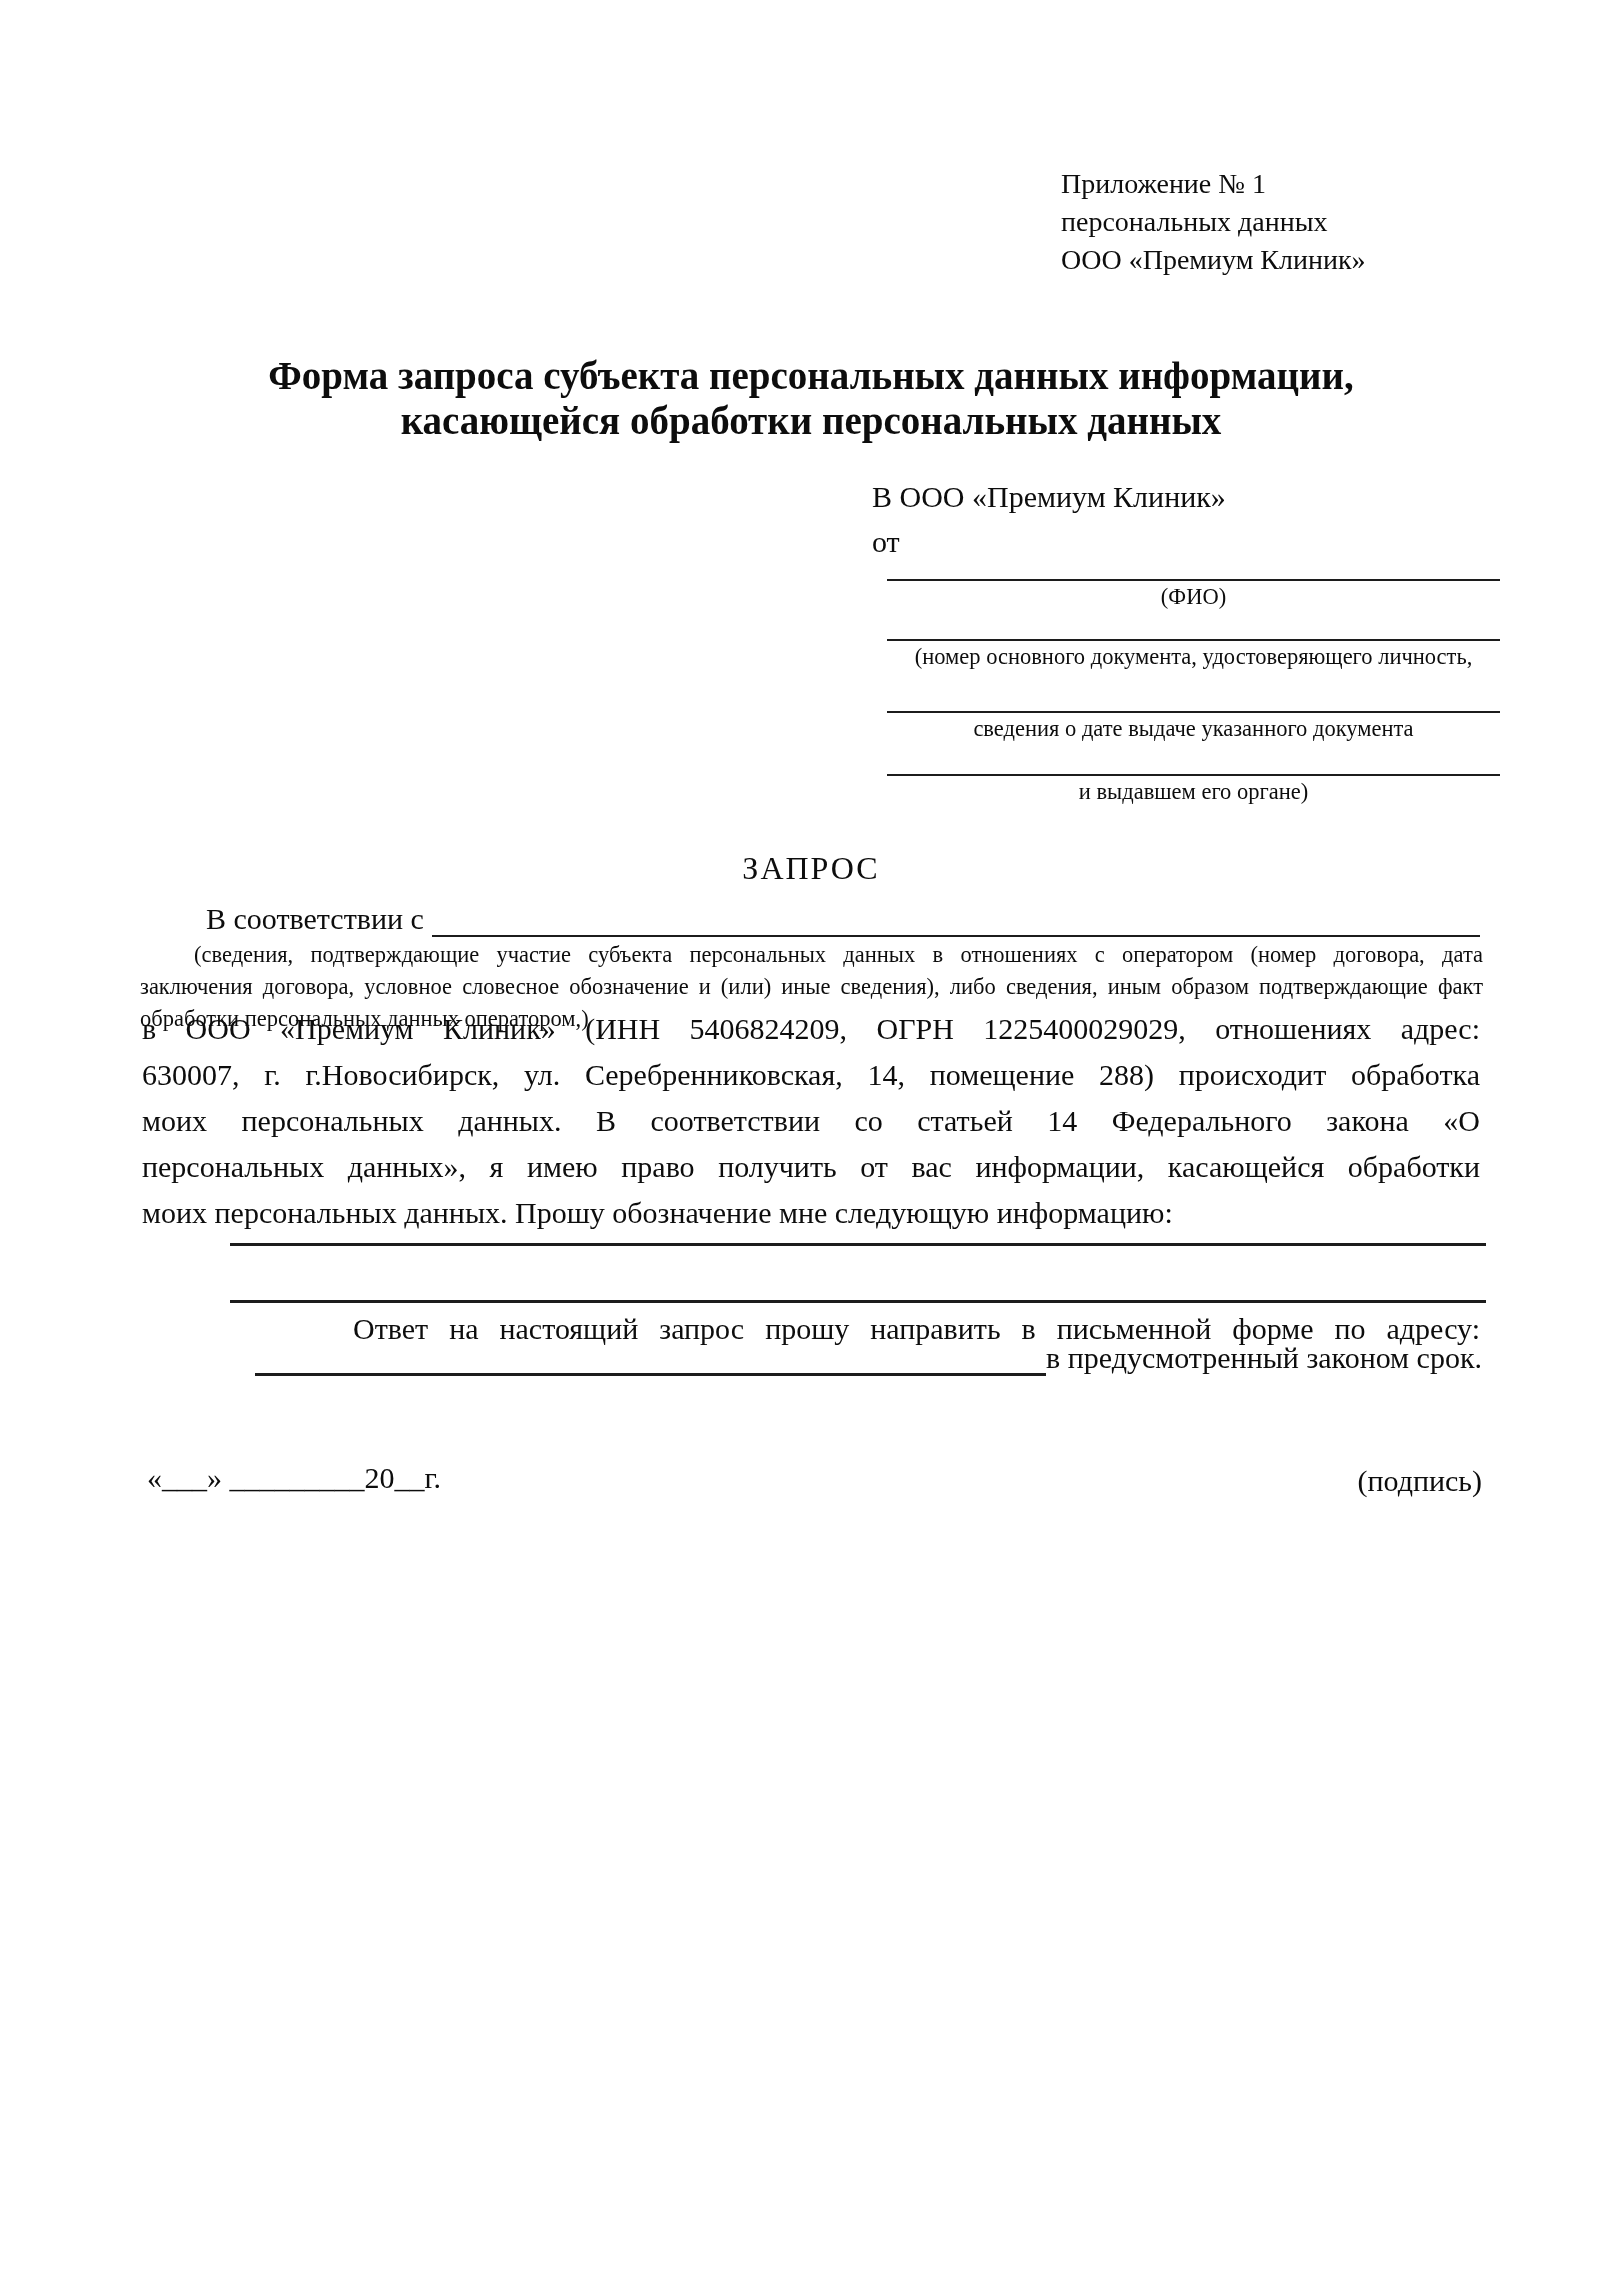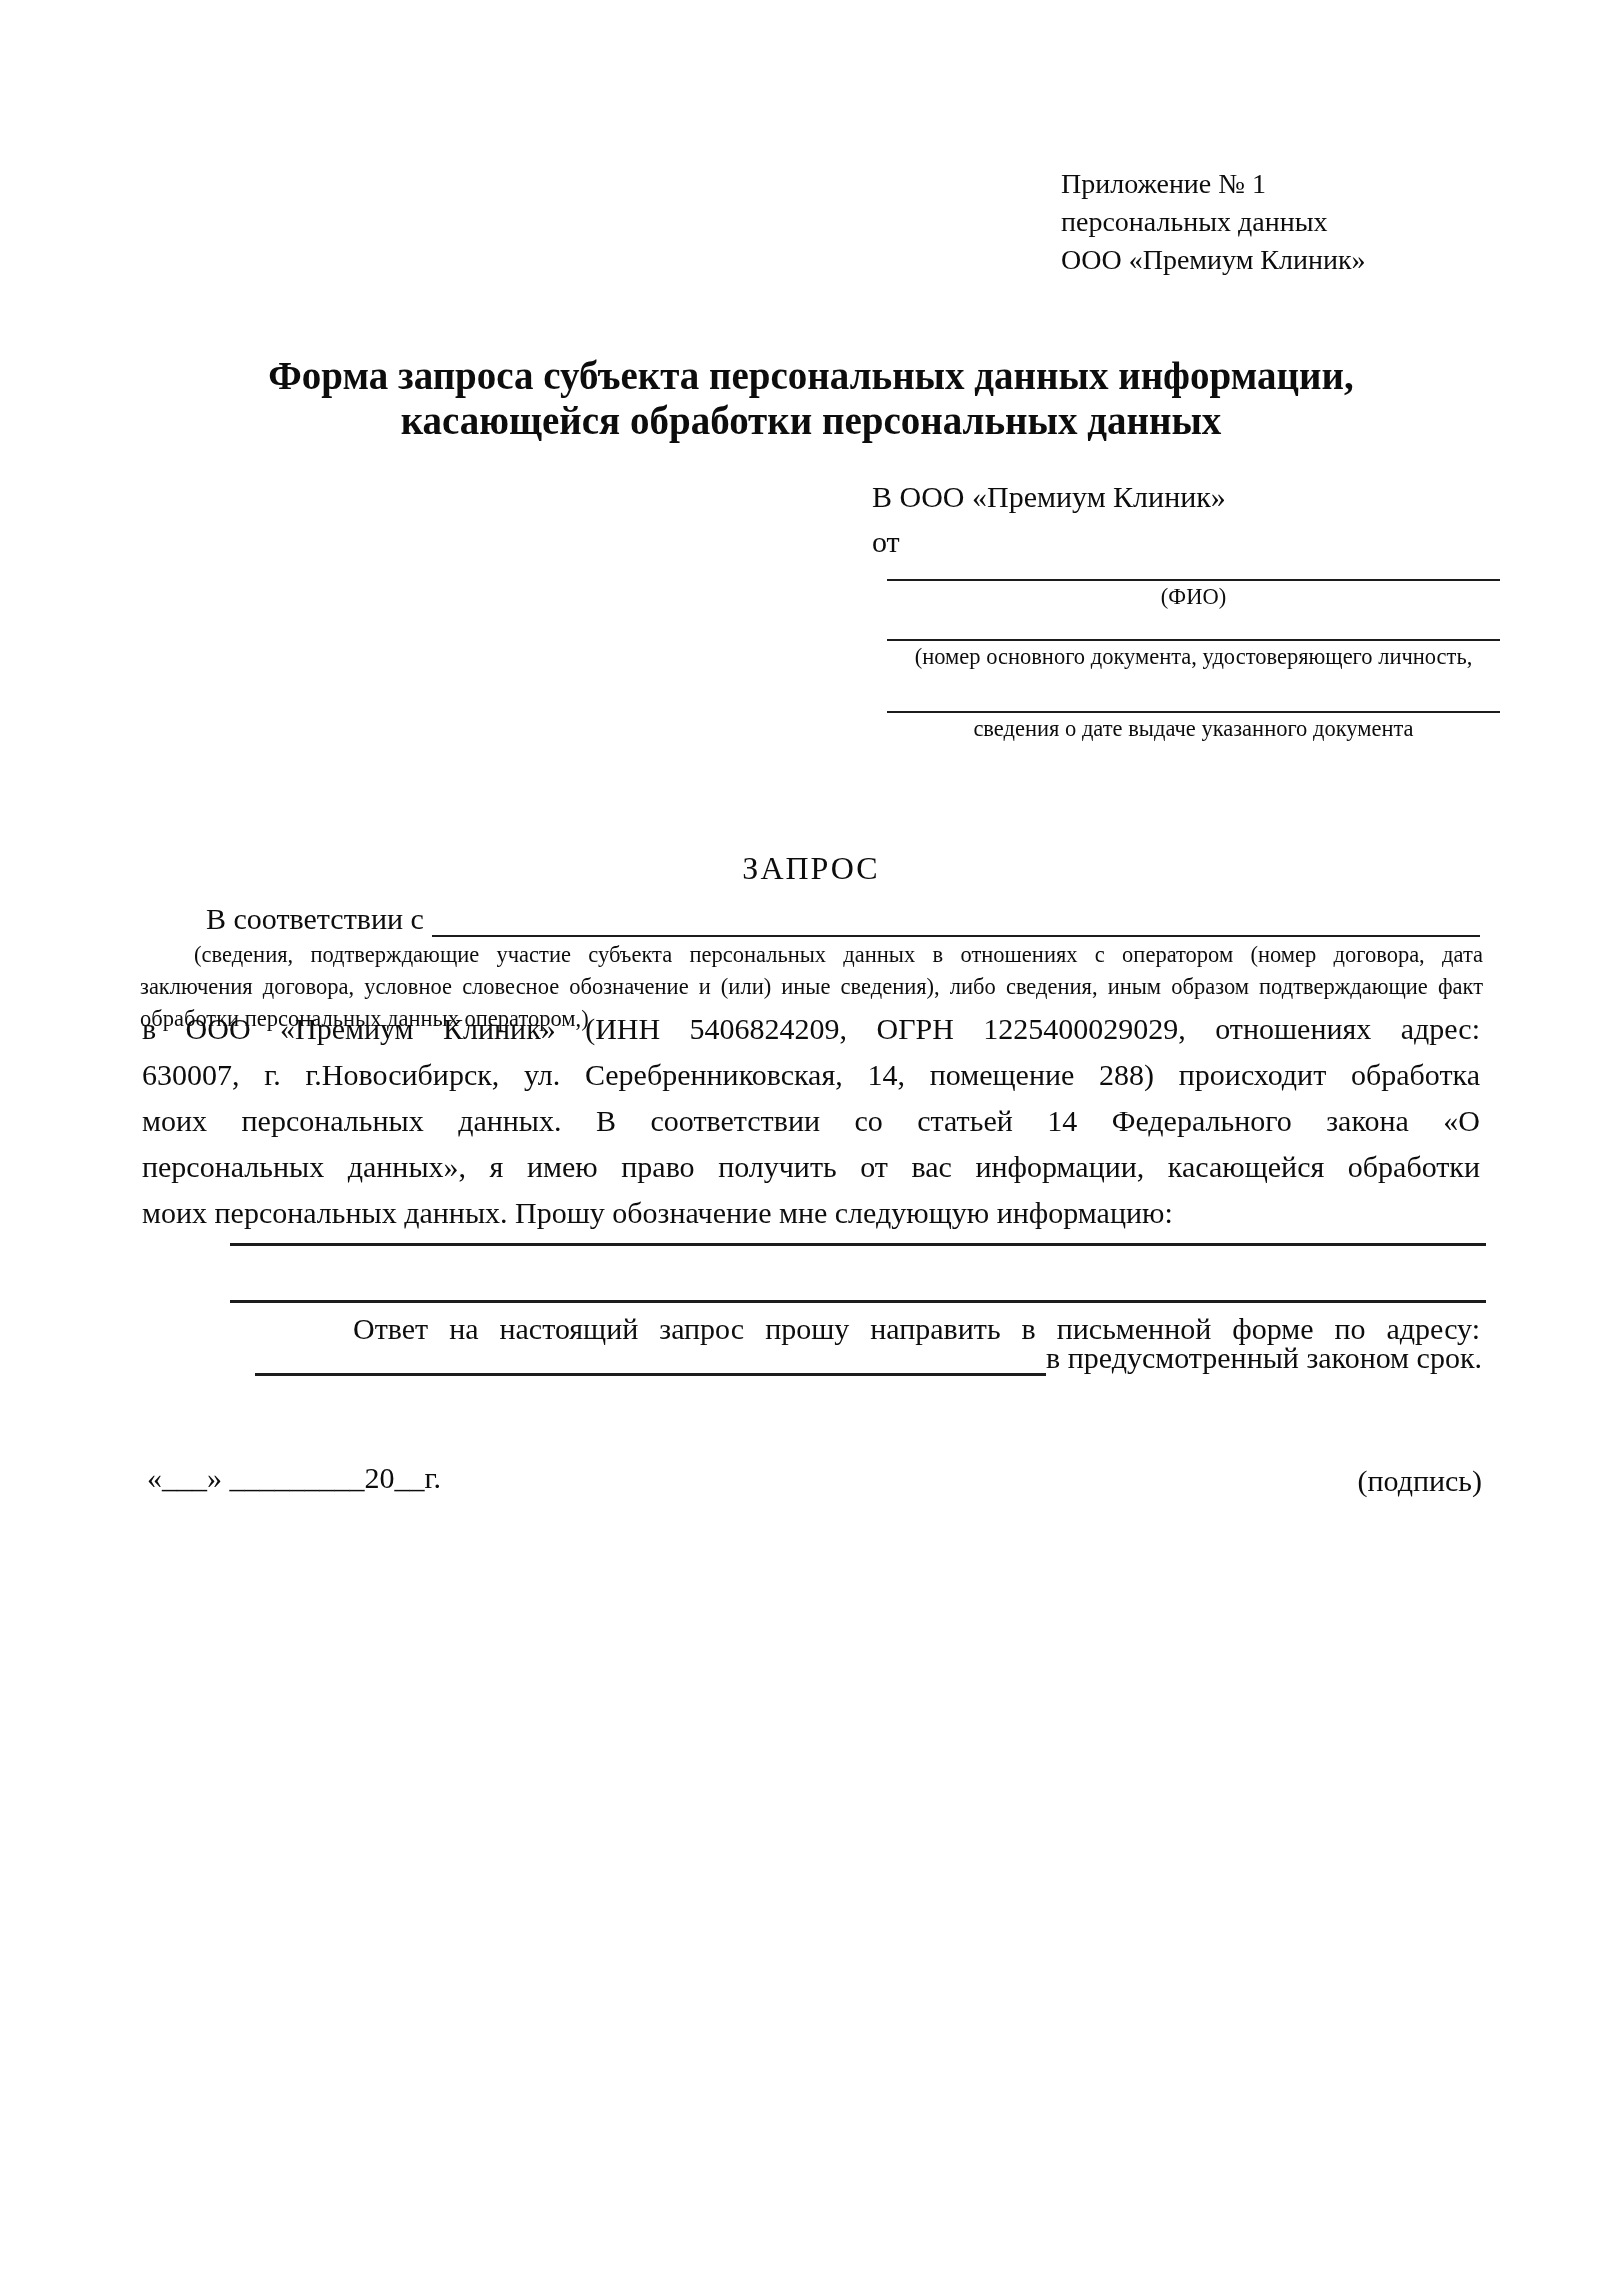--- a/index.html
+++ b/index.html
@@ -207,20 +207,24 @@
     <div class="field-caption">(ФИО)</div>
   </div>
   <div class="abs field f3">
     <div class="wline"></div>
     <div class="field-caption">сведения о дате выдаче указанного документа</div>
   </div>
   <div class="abs field f2">
     <div class="wline"></div>
     <div class="field-caption">(номер основного документа, удостоверяющего личность,</div>
   </div>
+  <div class="abs field f4">
+    <div class="wline"></div>
+    <div class="field-caption">и выдавшем его органе)</div>
+  </div>
 
   <div class="abs request-heading">ЗАПРОС</div>
 
   <div class="abs accordance">
     <span class="label">В соответствии с</span>
     <div class="fill-line"></div>
   </div>
 
   <div class="abs fine-print">
     <div class="jline indent">(сведения, подтверждающие участие субъекта персональных данных в отношениях с оператором (номер договора, дата</div>

